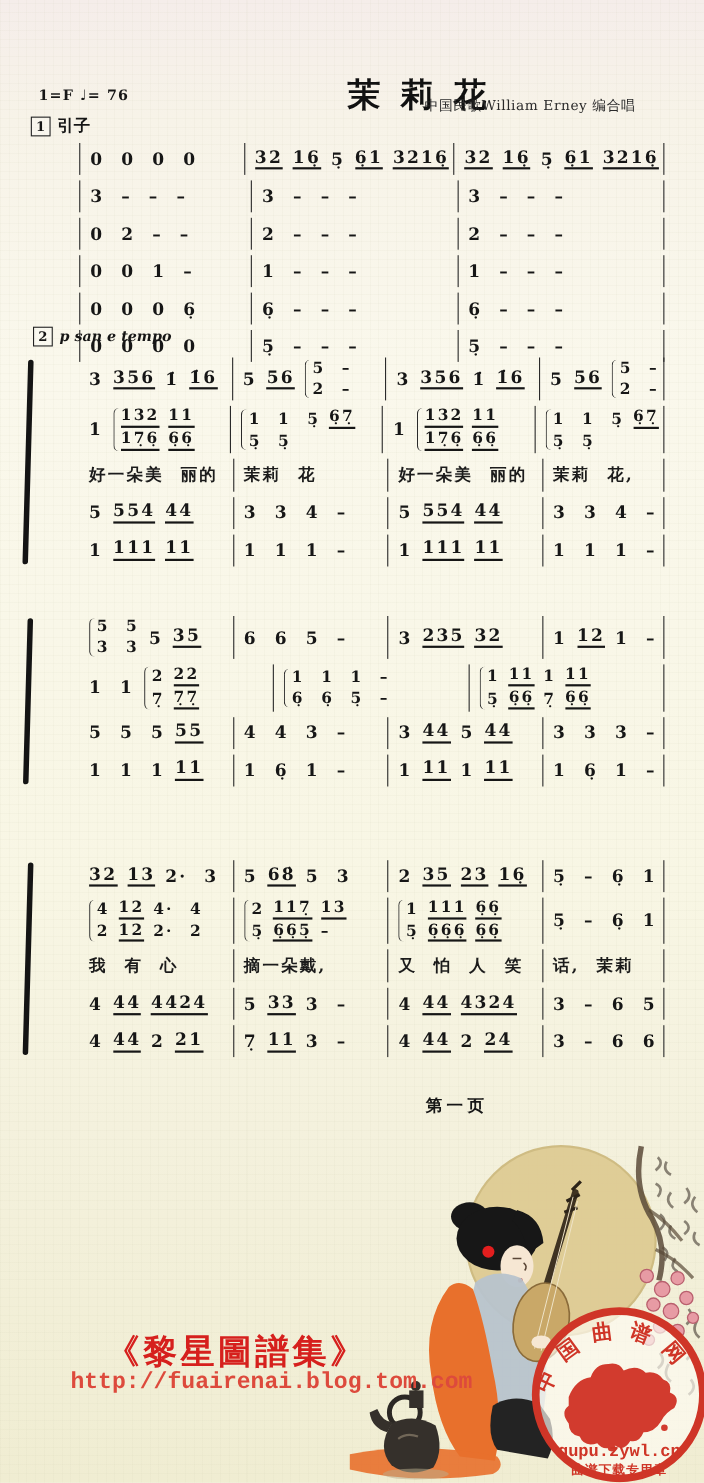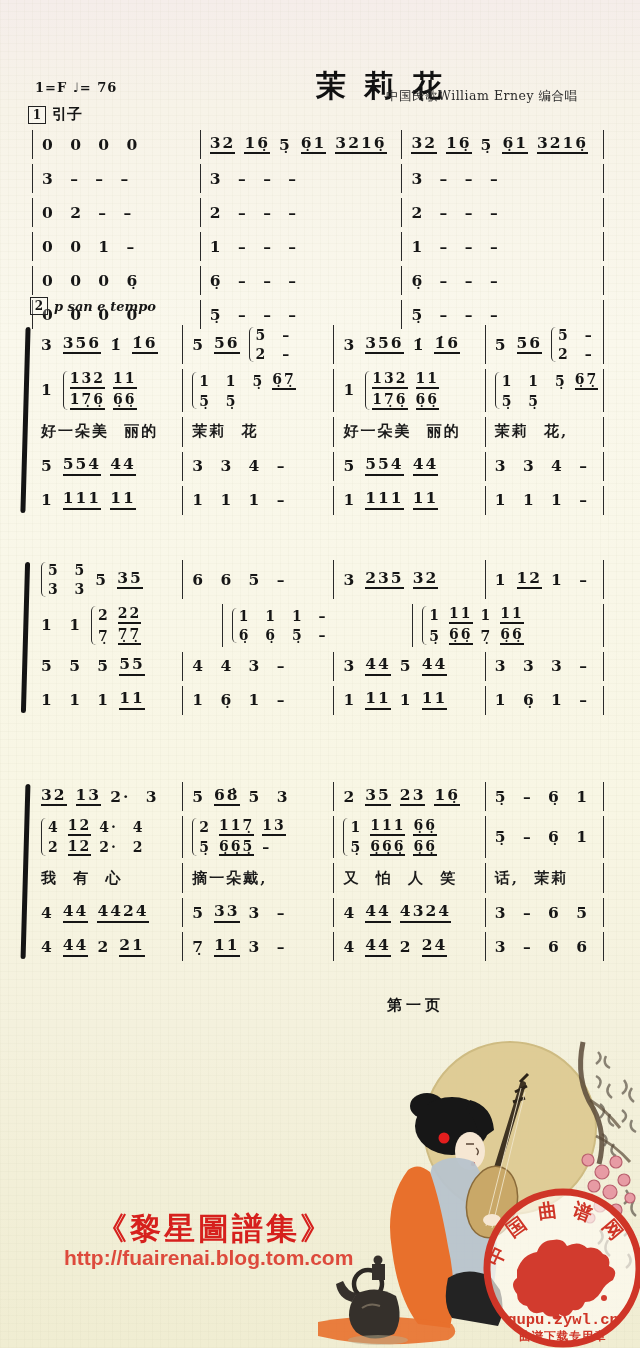--- a/index.html
+++ b/index.html
@@ -21,41 +21,41 @@
   .secmark{display:flex;align-items:center;gap:6px;font-weight:800;}
   .sec1{left:28px;top:105px;font-size:15px;}
   .sec2{left:30px;top:297px;font-size:13px;}
   .marker{display:inline-flex;align-items:center;justify-content:center;width:16px;height:16px;
           border:1.6px solid #222;font-size:12px;font-weight:800;font-style:normal;background:rgba(255,255,255,.25);}
   .tempo-label{font-style:italic;font-weight:600;font-family:"DejaVu Serif",serif;}
   
   .system{position:absolute;left:32px;width:572px;display:flex;flex-direction:column;gap:5px;}
   .bracketed::before{content:"";position:absolute;left:-9px;top:2px;bottom:2px;width:5px;
           background:#141414;border-radius:3px;transform:skewX(-1.6deg);}
-  .line{display:flex;align-items:stretch;}
+  .line{display:flex;align-items:stretch;margin-left:40px;}
   .measure{flex:1;display:flex;align-items:center;gap:9px;padding:2px 4px 2px 9px;
           border-right:1.7px solid #2a2a2a;min-height:25px;}
   .system[data-system="0"] .line .measure:first-child{border-left:1.7px solid #2a2a2a;}
   .system[data-system="0"] .measure:nth-child(1){flex:.82;}
   .system:not([data-system="0"]) .measure:nth-child(4){flex:.76;}
   .notes .measure{font-size:15.5px;font-weight:700;}
   .tk{white-space:pre;letter-spacing:2px;word-spacing:8px;line-height:1.15;}
   .beam{white-space:pre;letter-spacing:2px;border-bottom:2px solid #161616;line-height:1.05;padding-bottom:1px;}
   .stack{display:inline-flex;flex-direction:column;gap:3px;padding-left:6px;
          border-left:1.7px solid #2a2a2a;border-radius:5px 0 0 5px;font-size:14px;}
   .srow{display:flex;gap:8px;align-items:center;}
   .lyrics .measure{font-size:15px;font-weight:700;letter-spacing:4px;color:#1b1b1b;min-height:26px;}
   
   .pagenum{left:387px;top:996px;font-size:15px;font-weight:800;letter-spacing:4px;}
   
   .banner{left:0;top:1040px;width:640px;height:308px;}
   .banner svg{position:absolute;inset:0;}
   .collection-title{left:96px;top:168px;font-size:31px;font-weight:700;color:#d6201d;letter-spacing:3px;z-index:3;}
   .site-url{left:64px;top:206px;font-size:21px;font-weight:700;color:#dd4a3c;
-            font-family:Liberation Sans, sans-serif;z-index:3;}
+            font-family:Liberation Mono, monospace;z-index:3;}
 </style>
 </head>
 <body>
 
 <div class="abs keysig">1=F   ♩= 76</div>
 <div class="abs title">茉莉花</div>
 <div class="abs credit">中国民歌William Erney 编合唱</div>
 
 <div class="abs secmark sec1">
   <span class="marker">1</span>

